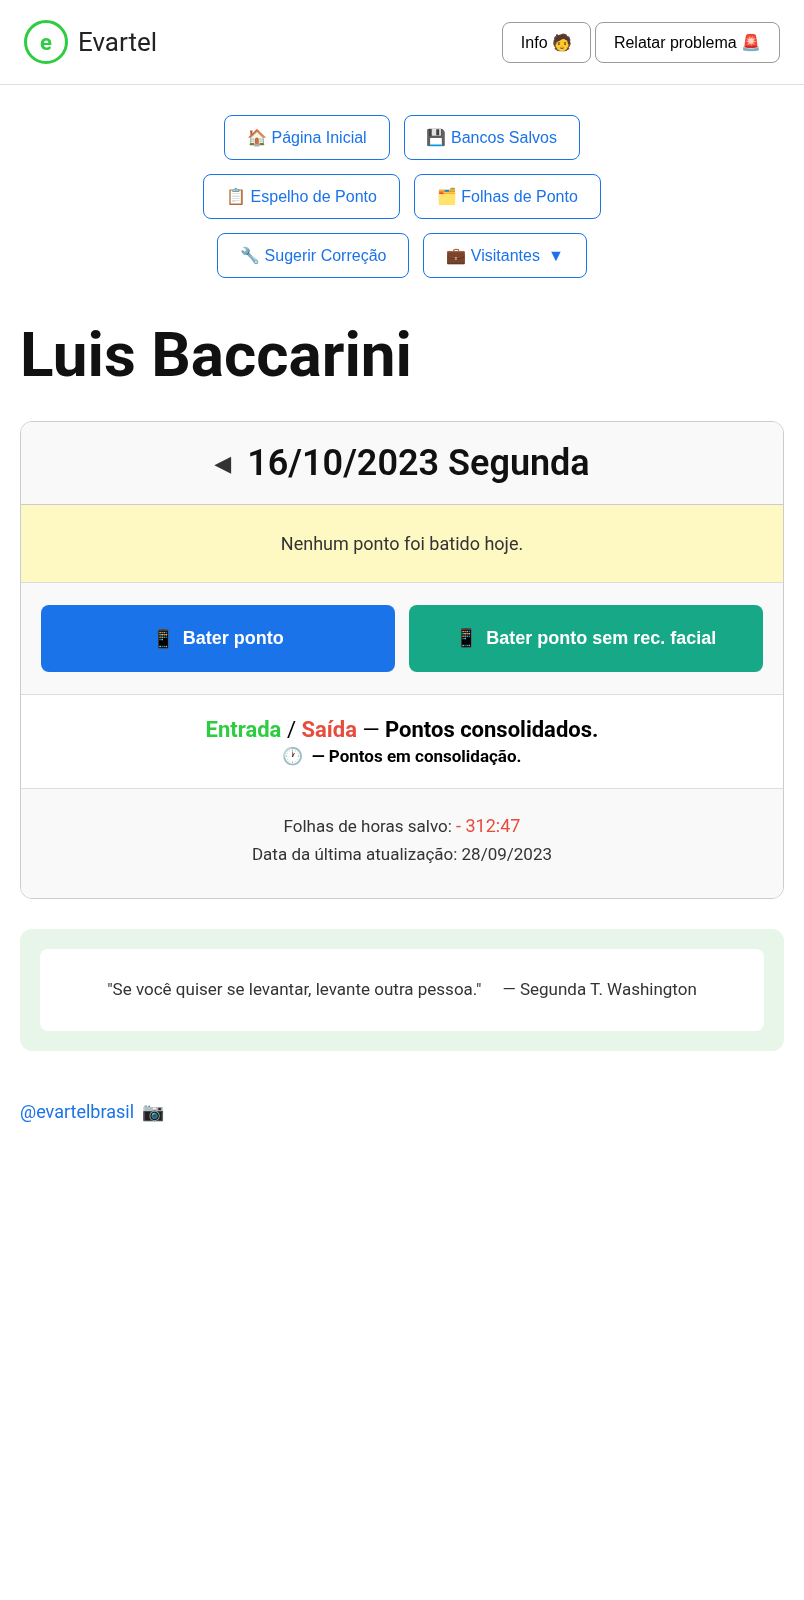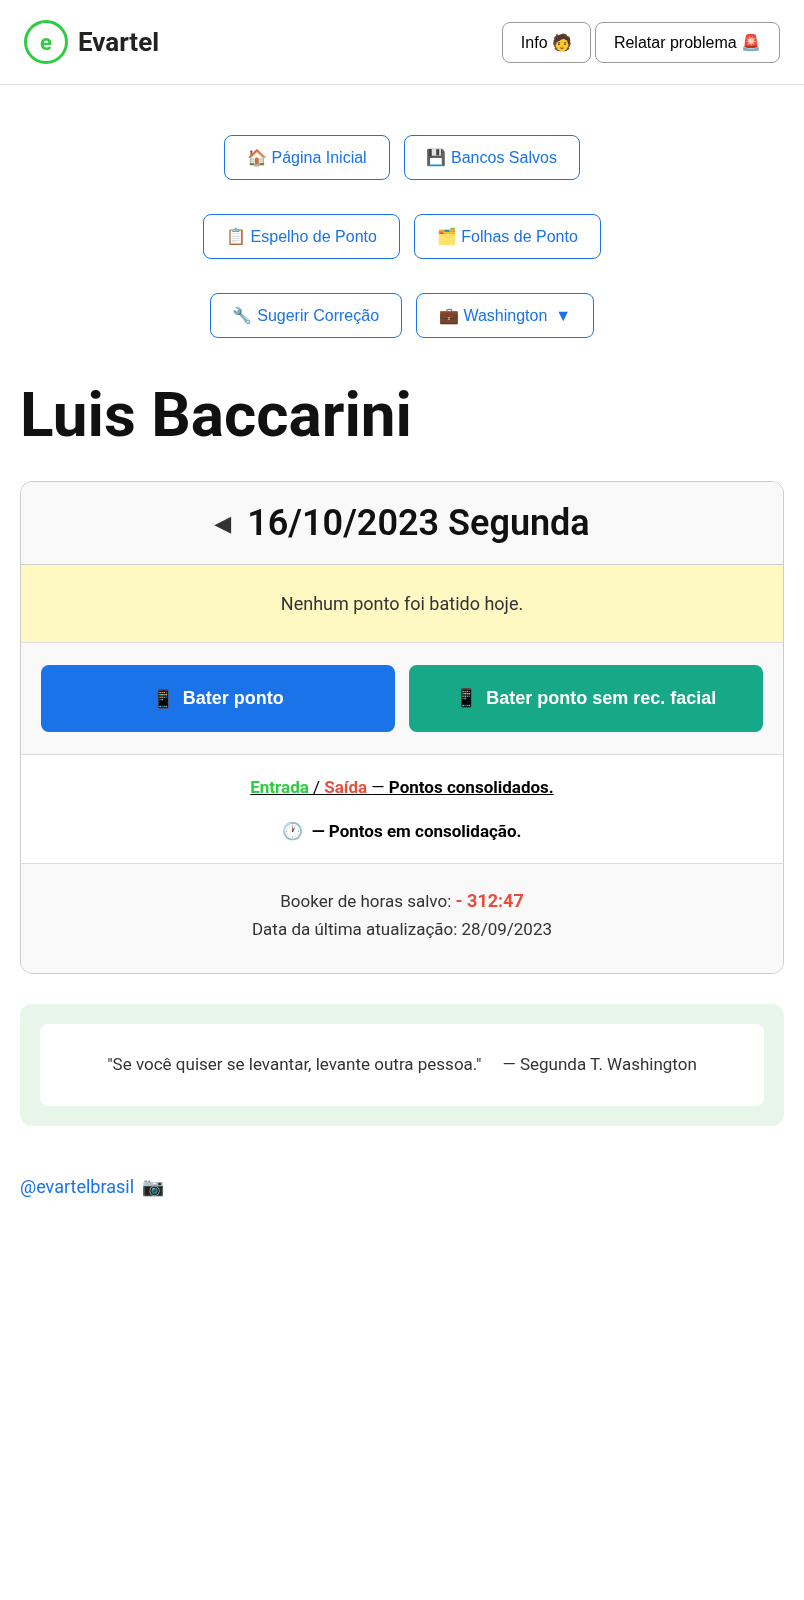--- a/index.html
+++ b/index.html
@@ -31,21 +31,21 @@
       border: 3px solid #2ecc40;
       display: flex;
       align-items: center;
       justify-content: center;
       color: #2ecc40;
       font-size: 22px;
       font-weight: bold;
     }
     .logo-text {
       font-size: 26px;
-      font-weight: 700;
+      font-weight: 400;
       color: #222;
     }
     .header-buttons {
       display: flex;
       gap: 4px;
     }
     .header-btn {
       border: 1.5px solid #999;
       background: #fff;
       border-radius: 8px;
@@ -62,21 +62,20 @@
       padding: 30px 40px 20px;
       display: flex;
       flex-direction: column;
       align-items: center;
       gap: 14px;
     }
     .nav-row {
       display: flex;
       gap: 14px;
       justify-content: center;
-      margin-top: 20px;
     }
     .nav-btn {
       border: 1.5px solid #1a73e8;
       background: #fff;
       border-radius: 8px;
       padding: 12px 22px;
       font-size: 16px;
       color: #1a73e8;
       cursor: pointer;
       display: flex;
@@ -177,23 +176,22 @@
     }
 
     
     .legend {
       background: #fff;
       padding: 22px 20px;
       text-align: center;
       border-bottom: 1px solid #ddd;
     }
     .legend-line1 {
-      font-size: 17px;
-      margin-bottom: 24px;
-      text-decoration: underline;
+      font-size: 22px;
+      margin-bottom: 4px;
     }
     .legend-line2 {
       font-size: 17px;
       display: flex;
       align-items: center;
       justify-content: center;
       gap: 8px;
     }
     .entrada-text { color: #2ecc40; font-weight: 700; }
     .saida-text { color: #e74c3c; font-weight: 700; }
@@ -205,21 +203,21 @@
       padding: 26px 20px;
       text-align: center;
     }
     .hours-line {
       font-size: 17px;
       color: #333;
       margin-bottom: 8px;
     }
     .hours-value {
       color: #e74c3c;
-      font-weight: 700;
+      font-weight: 400;
       font-size: 18px;
     }
 
     
     .quote-section {
       margin: 0 20px 30px;
       background: #e8f5e9;
       border-radius: 12px;
       padding: 20px;
     }
@@ -271,21 +269,21 @@
     <button class="nav-btn">🏠 Página Inicial</button>
     <button class="nav-btn">💾 Bancos Salvos</button>
   </div>
   <div class="nav-row">
     <button class="nav-btn">📋 Espelho de Ponto</button>
     <button class="nav-btn">🗂️ Folhas de Ponto</button>
   </div>
   <div class="nav-row">
     <button class="nav-btn">🔧 Sugerir Correção</button>
     <button class="nav-btn">
-      <span>💼 Washington</span>
+      <span>💼 Visitantes</span>
       <span>▼</span>
     </button>
   </div>
 </div>
 
 <div class="user-name-section">
   <h1 class="user-name">Luis Baccarini</h1>
 </div>
 
 <div class="main-card">
@@ -319,21 +317,21 @@
       <span class="bold-text">Pontos consolidados.</span>
     </div>
     <div class="legend-line2">
       <span>🕐</span>
       <span class="bold-text">— Pontos em consolidação.</span>
     </div>
   </div>
 
   <div class="hours-info">
     <div class="hours-line">
-      <span>Booker de horas salvo: </span>
+      <span>Folhas de horas salvo: </span>
       <span class="hours-value">- 312:47</span>
     </div>
     <div class="hours-line">
       <span>Data da última atualização: </span>
       <span>28/09/2023</span>
     </div>
   </div>
 
 </div>
 

